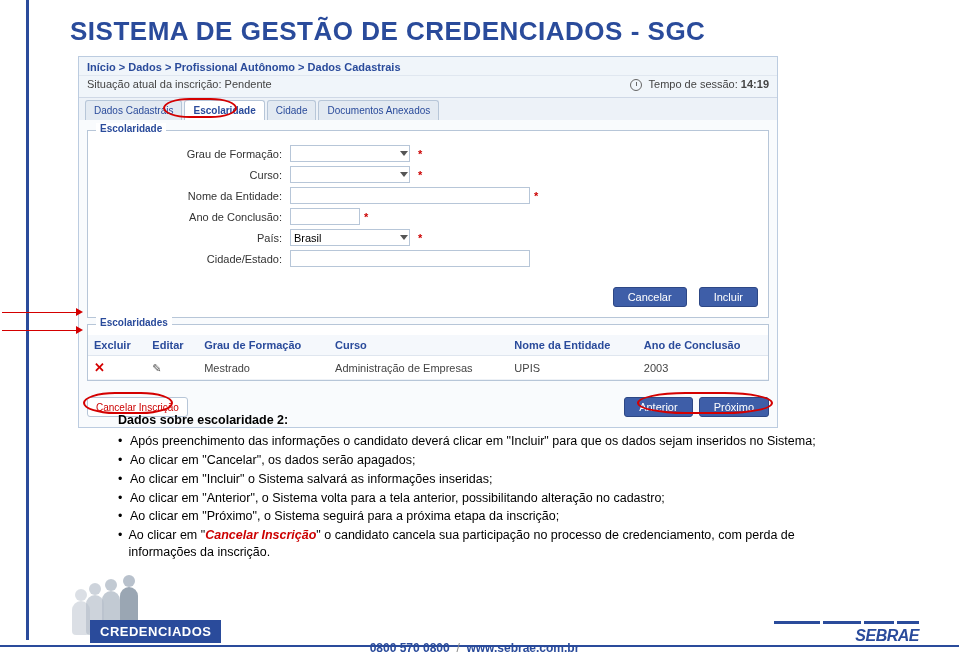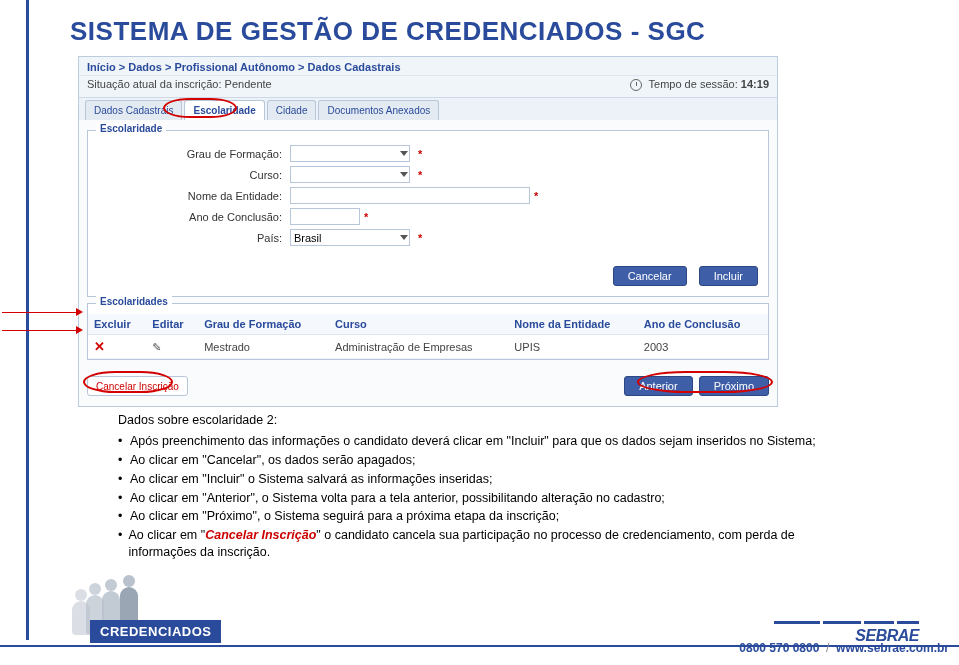--- a/index.html
+++ b/index.html
@@ -249,21 +249,21 @@
 
   .desc-block {
     position:absolute;
     left:118px; top:412px;
     width:720px;
     font-size:12.5px;
     color:#000;
     line-height:1.35;
   }
   .desc-block .heading {
-    font-weight:normal;
+    font-weight:bold;
     margin-bottom:4px;
   }
   .desc-block .bullet {
     display:flex;
     margin-bottom:2px;
   }
   .desc-block .bullet .dot {
     width:12px;
   }
   .desc-block .red { color:#cc0000; font-style:italic; font-weight:bold; }
@@ -328,21 +328,21 @@
   .footer-line {
     position:absolute;
     left:0; bottom:18px;
     width:959px; height:2px;
     background:#2a4b9b;
   }
   .footer-contact {
     position:absolute;
     bottom:0; left:0;
     width:949px;
-    text-align:right;
+    text-align:center;
     font-size:12px;
     color:#2a4b9b;
     font-weight:bold;
     padding:10px 0;
   }
   .footer-contact .sep{ color:#888; font-weight:normal; }
 </style>
 </head>
 <body>
 
@@ -416,20 +416,26 @@
         </div>
       </div>
       <div class="form-row">
         <label>País:</label>
         <div class="field">
           <input class="text-input w-med" value="Brasil" style="">
           <span class="select-arrow"></span>
           <span class="req">*</span>
         </div>
       </div>
+      <div class="form-row">
+        <label>Cidade/Estado:</label>
+        <div class="field">
+          <input class="text-input w-long" value="" style="">
+        </div>
+      </div>
     </div>
     <div class="form-buttons">
       <button class="btn">Cancelar</button>
       <button class="btn">Incluir</button>
     </div>
   </div>
 
   <div class="table-section">
     <div class="section-title">Escolaridades</div>
     <table class="data-table">

